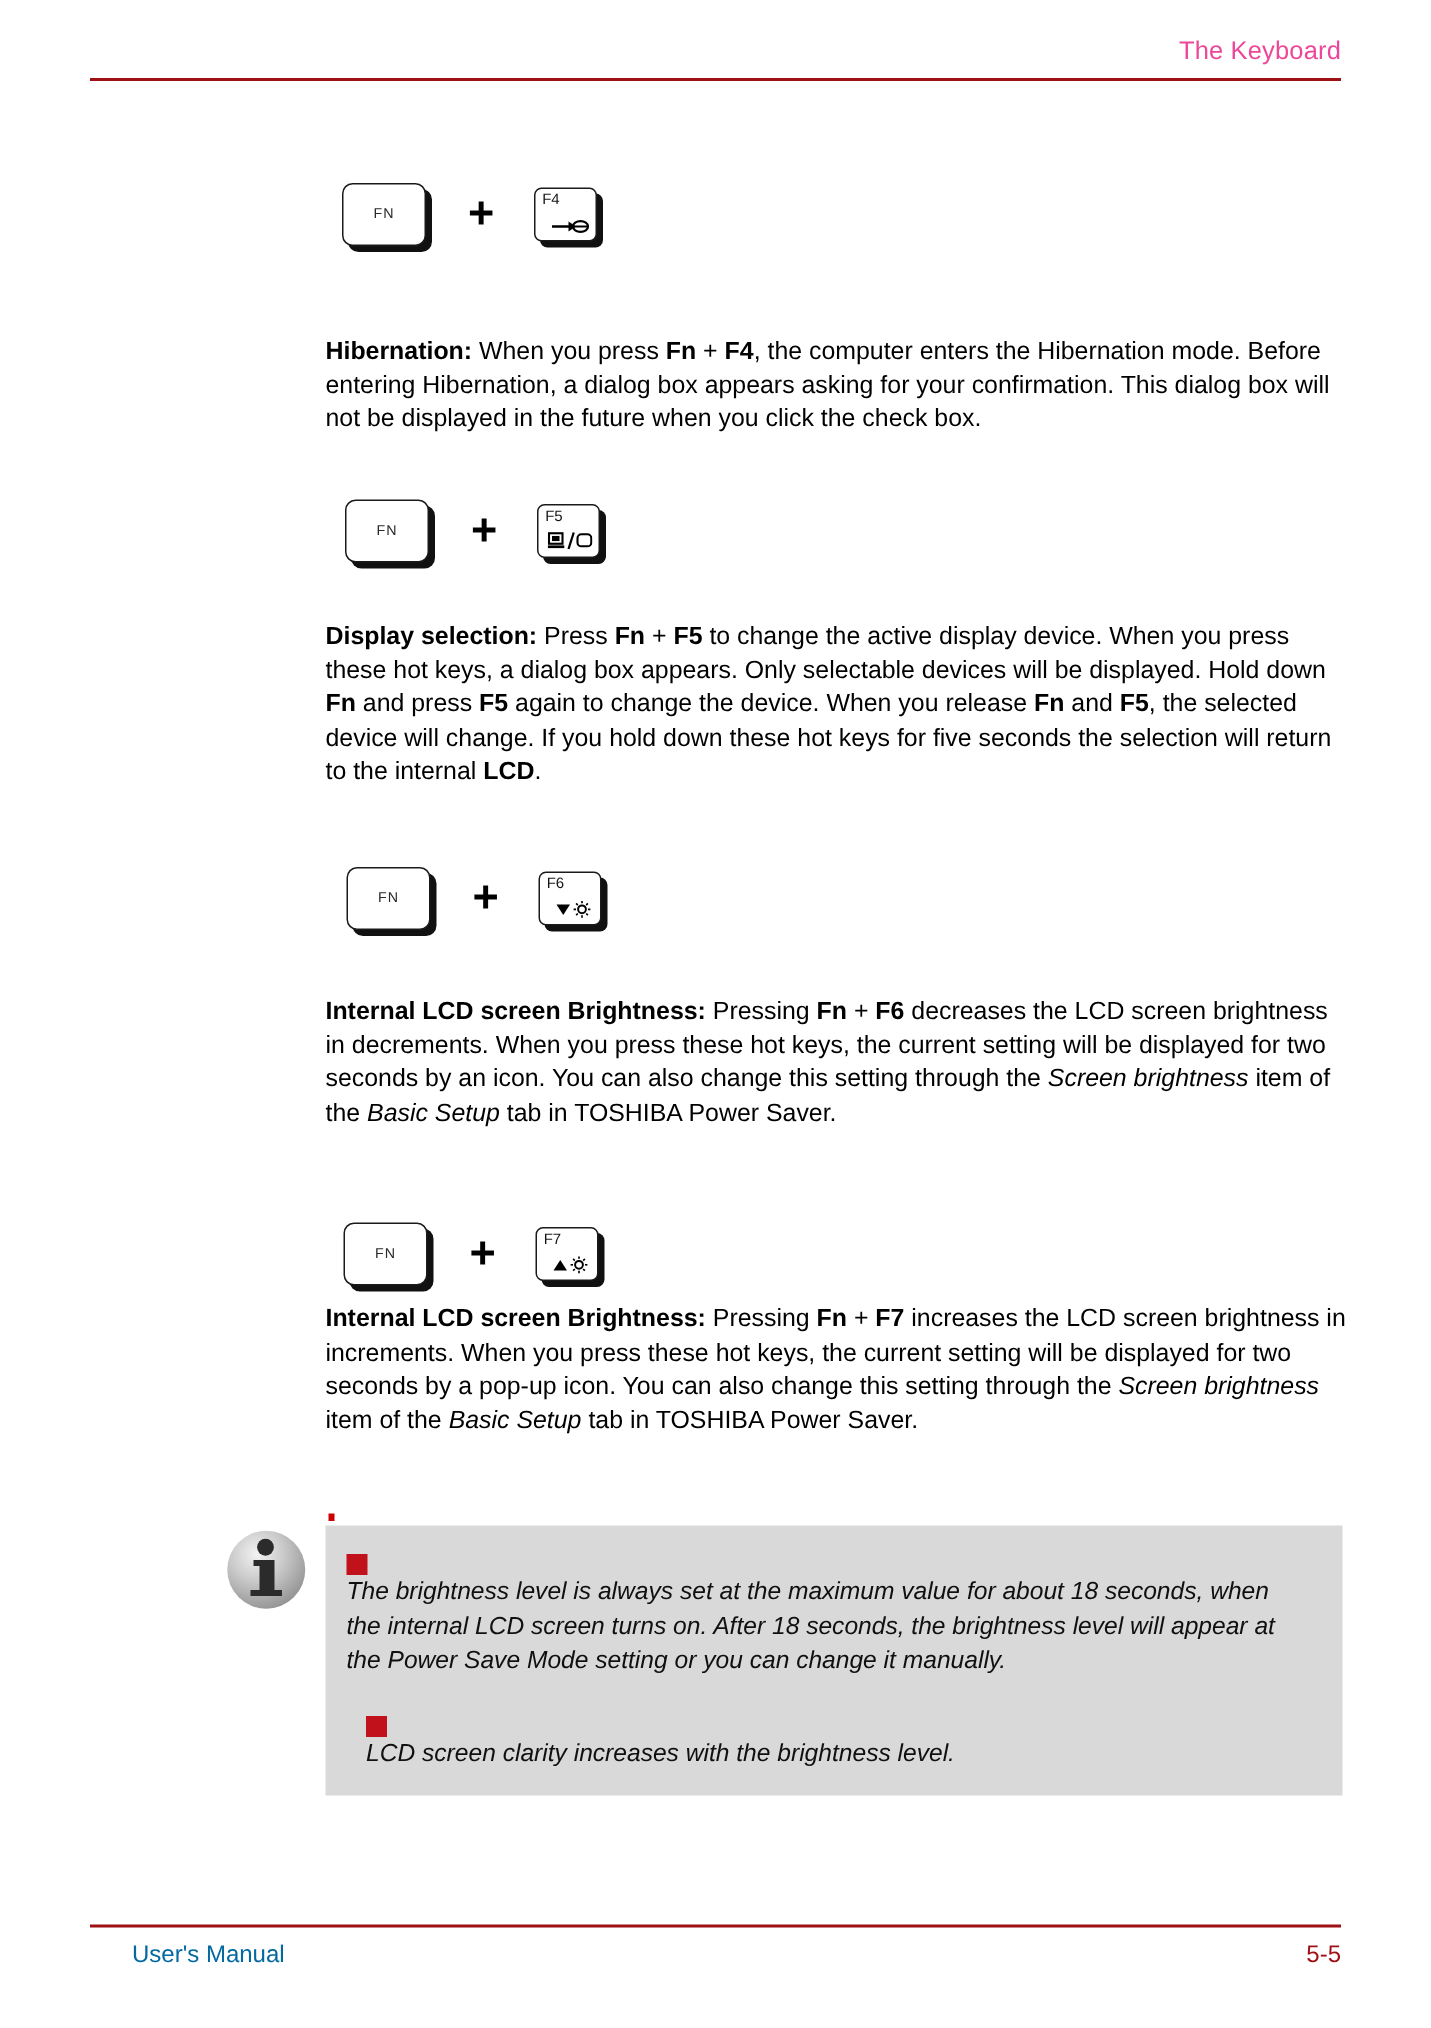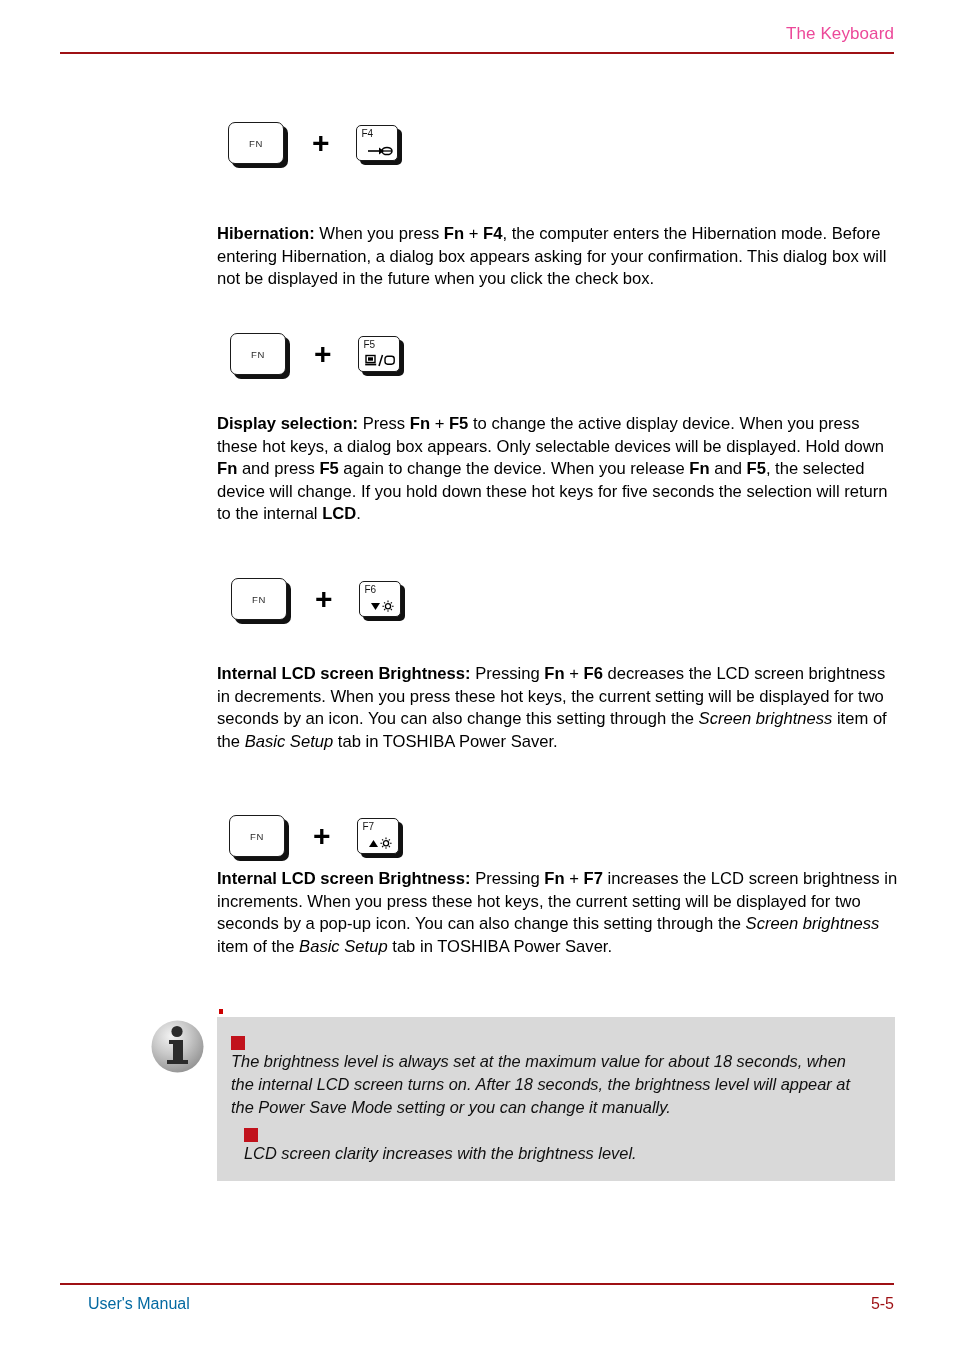--- a/index.html
+++ b/index.html
@@ -142,21 +142,21 @@
     top: 1019px;
     width: 55px;
     height: 55px;
   }
   .note-item {
     display: flex;
     align-items: flex-start;
     padding: 0 22px 0 14px;
     flex-direction: column;
   }
-  .note-item + .note-item { margin-top: 4px; padding-left: 27px; }
+  .note-item + .note-item { margin-top: 20px; padding-left: 27px; }
   .note-bullet {
     flex: 0 0 auto;
     width: 14px;
     height: 14px;
     background: #c1121c;
     margin: 5px 19px 0 0;
   }
   .note-text {
     font-size: 16.4px;
     line-height: 23px;

